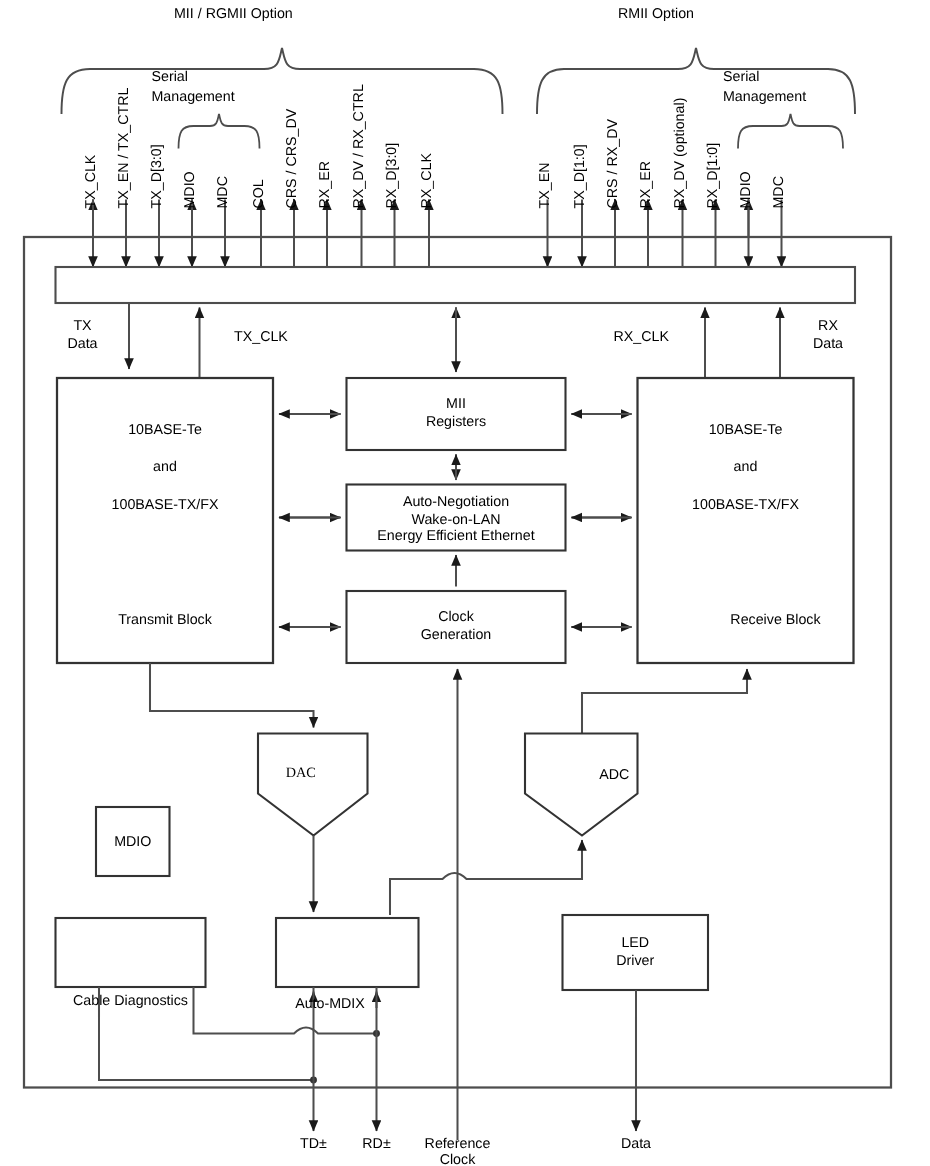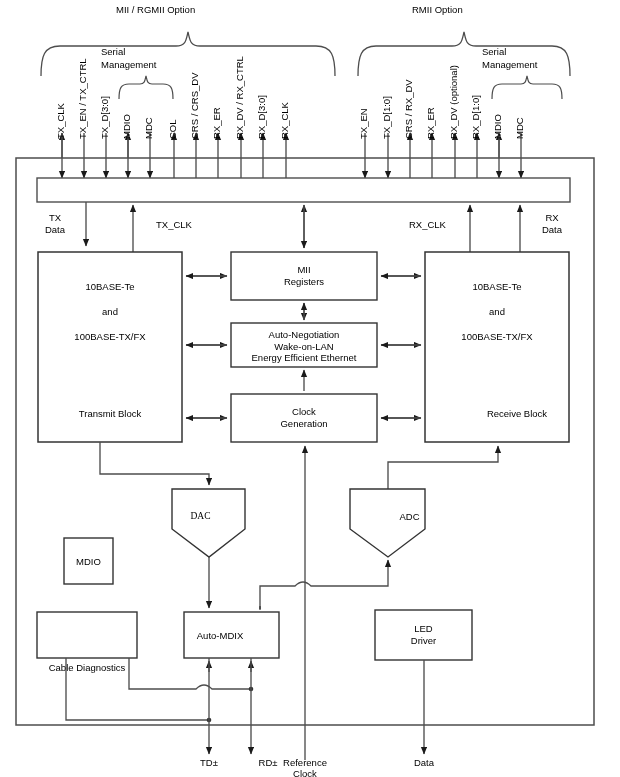--- a/index.html
+++ b/index.html
@@ -257,26 +257,26 @@
   <div class="lbl ctr" style="left:231px;top:406px;width:146px;line-height:12px;">
     <span>Clock</span><br>
     <span>Generation</span>
   </div>
 
   <div class="lbl ctr" style="left:165px;top:511px;width:71px;font-family:Liberation Serif, serif;">DAC</div>
   <div class="lbl ctr" style="left:350px;top:511px;width:75px;padding-left:22px;">ADC</div>
 
   <div class="lbl ctr" style="left:64px;top:556px;width:49px;">MDIO</div>
   <div class="lbl ctr" style="left:37px;top:630px;width:100px;margin-top:32px;">Cable Diagnostics</div>
-  <div class="lbl ctr" style="left:184px;top:630px;width:72px;">Auto-MDIX</div>
+  <div class="lbl ctr" style="left:184px;top:664px;width:72px;">Auto-MDIX</div>
   <div class="lbl ctr" style="left:375px;top:623px;width:97px;line-height:12px;">
     <span>LED</span><br>
     <span>Driver</span>
   </div>
 
   <div id="bottom-label-layer">
       <div class="lbl ctr" style="left: 169px; top: 757px; width: 80px; line-height: 11px;">TD±</div>
-      <div class="lbl ctr" style="left: 211px; top: 757px; width: 80px; line-height: 11px; padding-left: 17px;">RD±</div>
+      <div class="lbl ctr" style="left: 211px; top: 757px; width: 80px; line-height: 11px;">RD±</div>
       <div class="lbl ctr" style="left: 265px; top: 757px; width: 80px; line-height: 11px;"><span>Reference</span><br><span>Clock</span></div>
       <div class="lbl ctr" style="left: 384px; top: 757px; width: 80px; line-height: 11px;">Data</div>
     </div>
 
 </div>
 
 </body></html>

